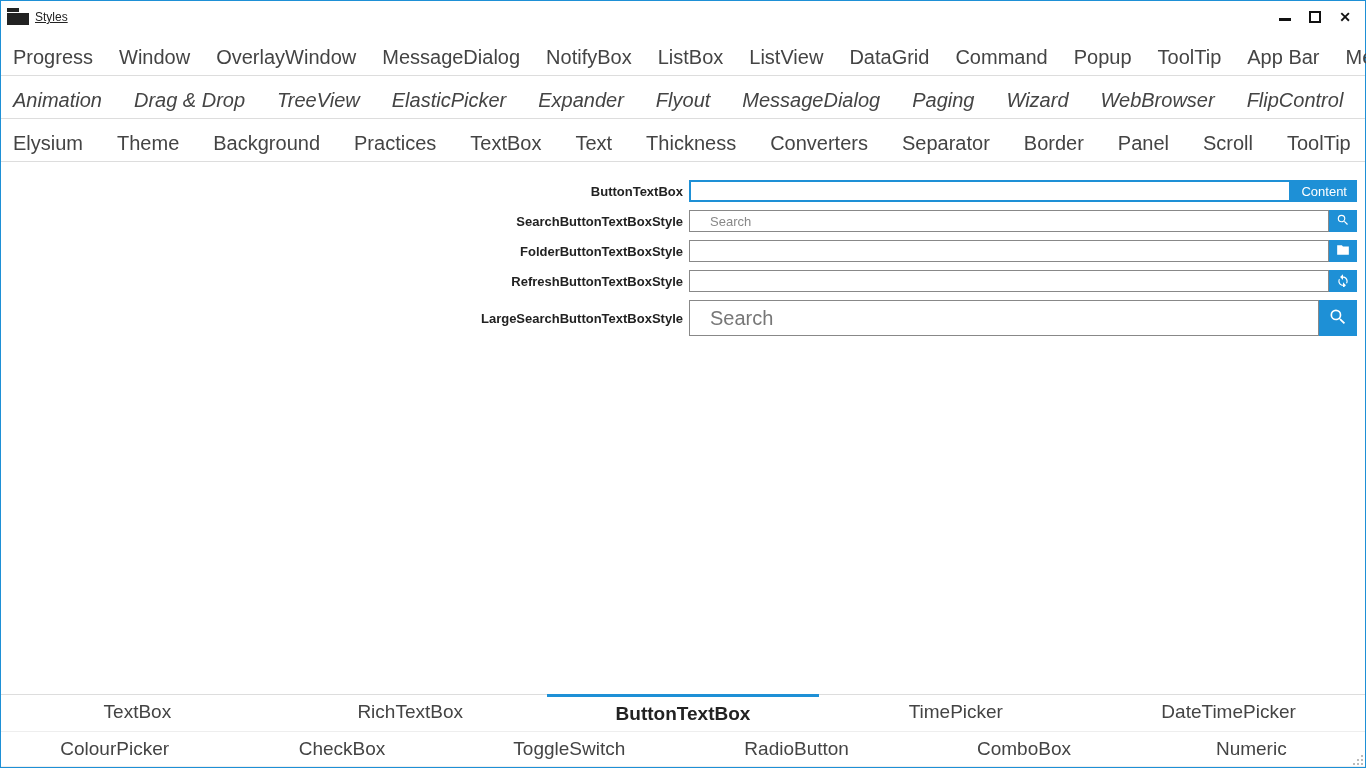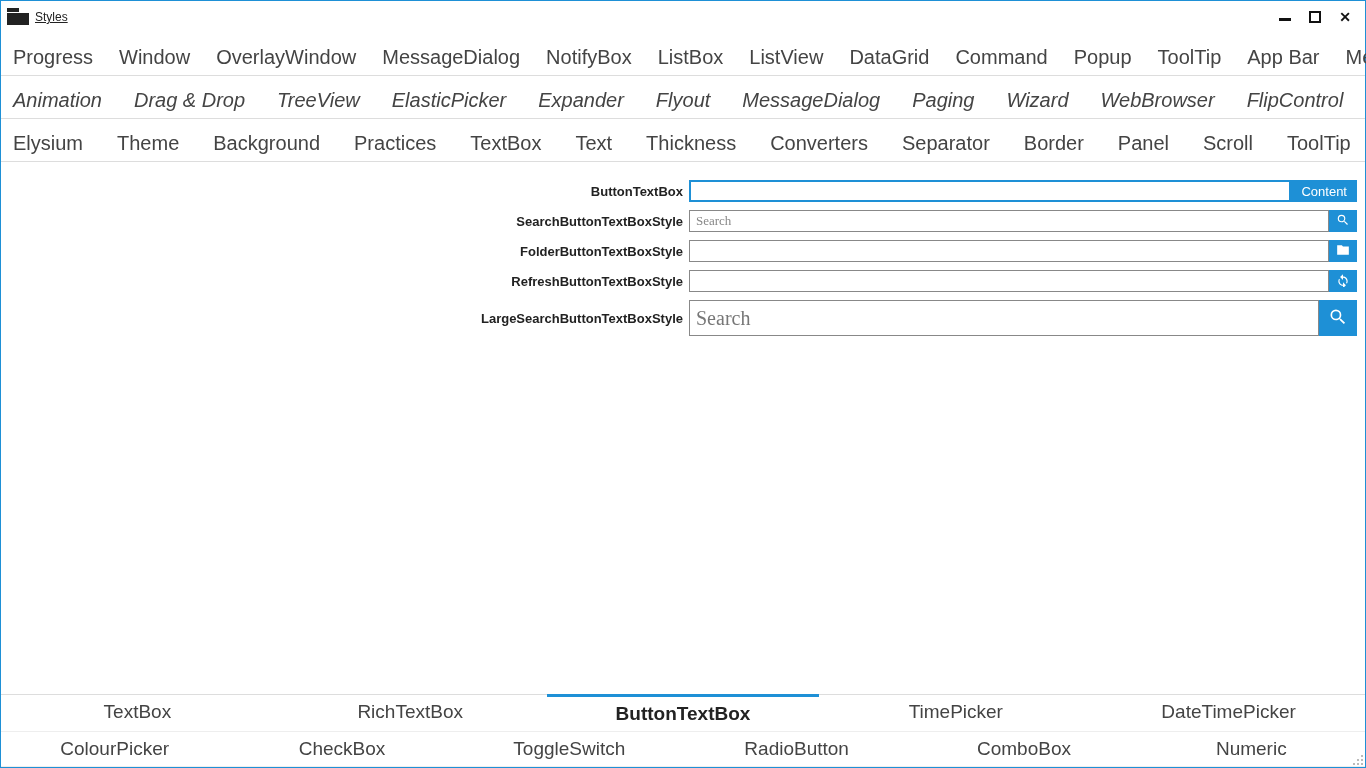--- a/index.html
+++ b/index.html
@@ -53,22 +53,22 @@
     display: flex; align-items: stretch; margin-bottom: 8px;
   }
   .form-row .label {
     width: 680px; text-align: right; font-size: 13px; color: #222;
     padding-right: 6px; display: flex; align-items: center; justify-content: flex-end; font-weight: 600;
   }
   .form-row .field {
     flex: 1; display: flex;
   }
   .form-row input[type="text"] {
-    flex: 1; border: 1px solid #888; font-size: 13px; padding: 2px 6px; height: 22px; outline: none;
-    font-family: Liberation Serif, serif;
+    flex: 1; border: 1px solid #888; font-size: 13px; padding: 2px 20px; height: 22px; outline: none;
+    font-family: Liberation Sans, sans-serif;
   }
   .form-row input.large { height: 36px; font-size: 20px; color: #666; }
   .form-row input::placeholder { color: #888; }
   .form-row input.large::placeholder { color: #777; font-size: 20px; }
   .form-row.focused input { border: 2px solid #1e90d6; }
   .btn {
     background: #1e90d6; color: #fff; border: none; font-size: 13px; padding: 0 10px;
     height: 22px; cursor: pointer; display: flex; align-items: center; justify-content: center;
   }
   .btn.icon-btn { width: 28px; padding: 0; }

